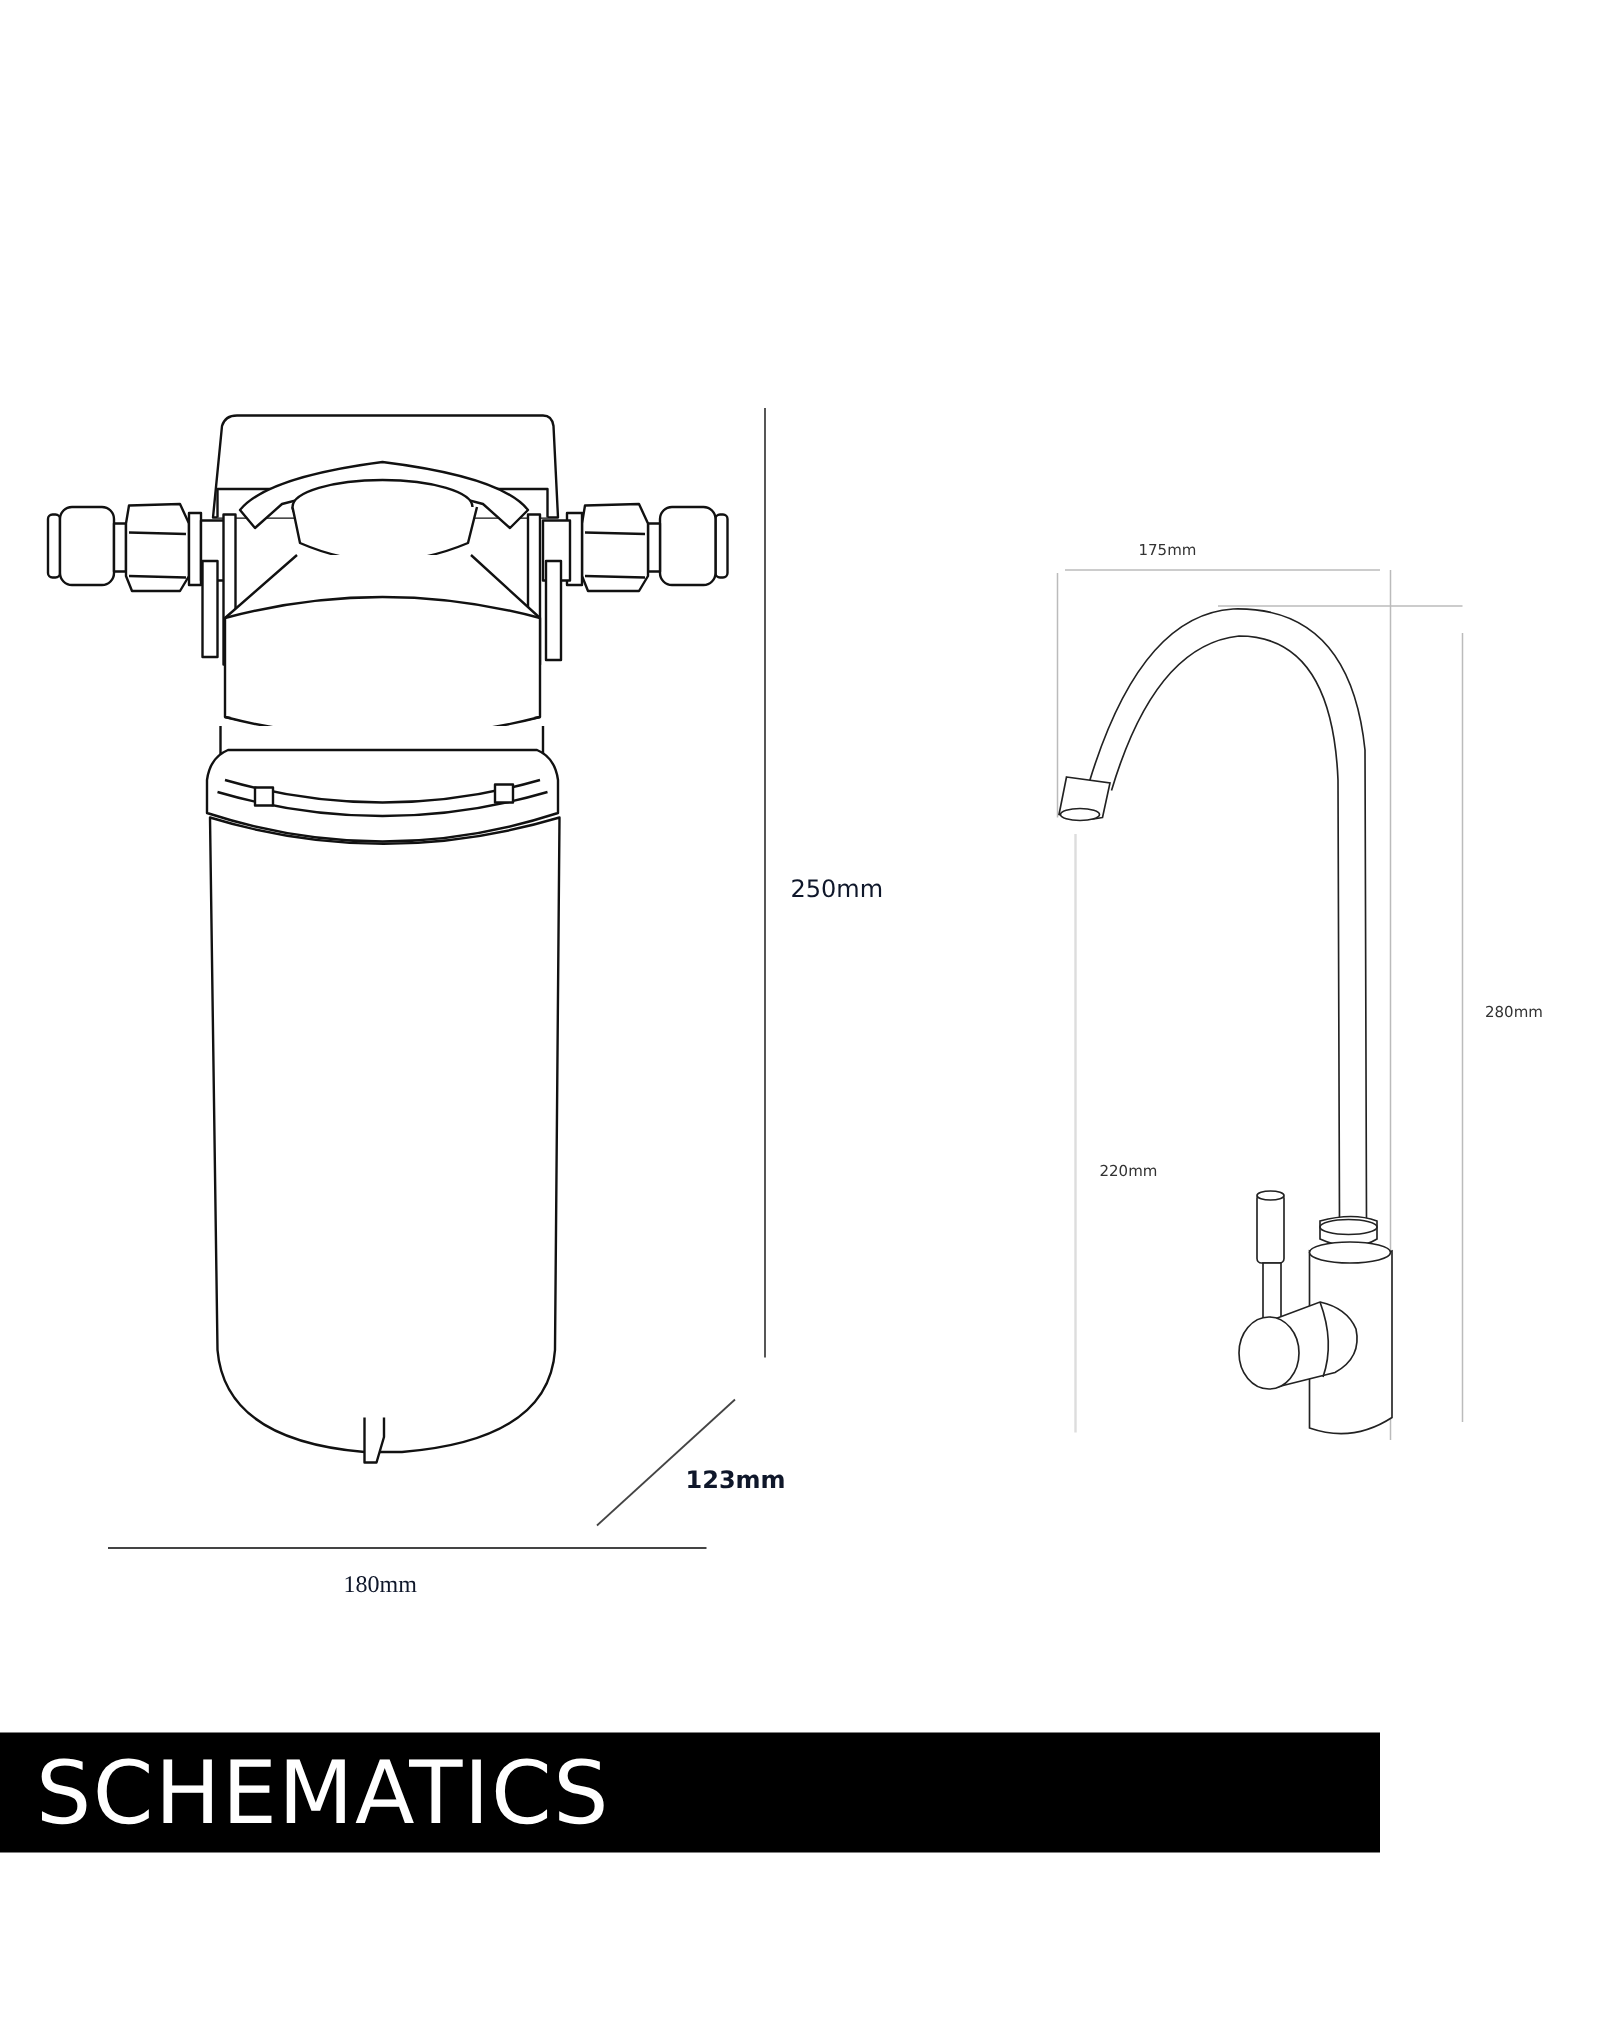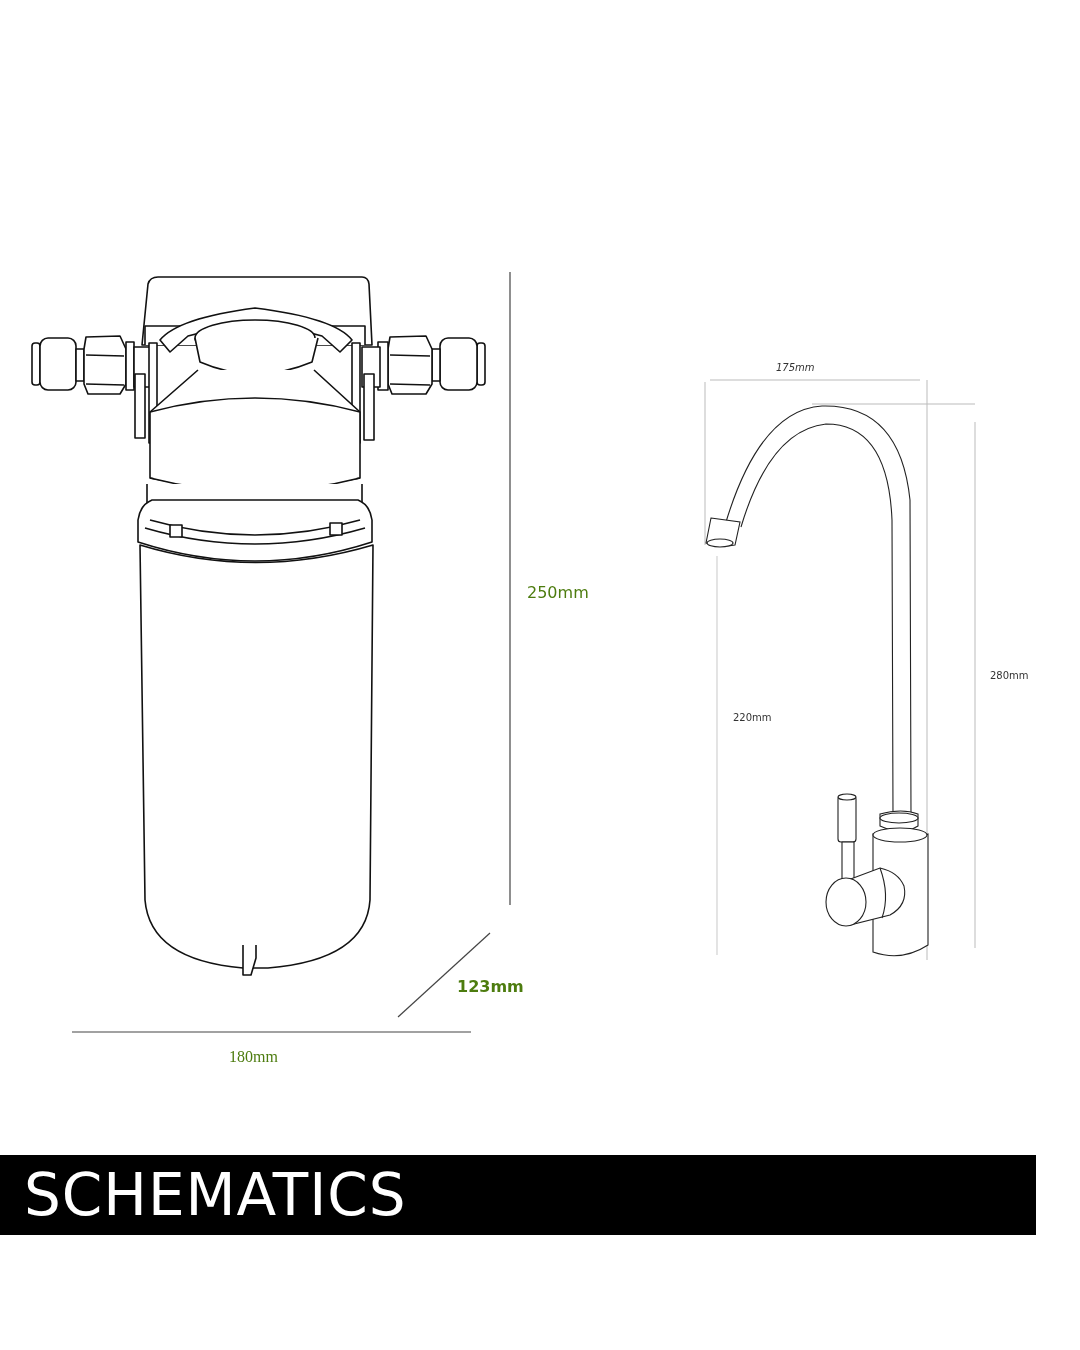--- a/index.html
+++ b/index.html
@@ -1,21 +1,21 @@
 <!DOCTYPE html>
 <html><head>
   <meta charset="utf-8">
   <style>
     html, body { margin: 0; padding: 0; background: #ffffff; }
     body { width: 1080px; height: 1350px; position: relative; overflow: hidden; font-family: "DejaVu Sans", sans-serif; }
     svg.drawing { position: absolute; left: 0; top: 0; width: 1080px; height: 1350px; }
-    .lbl { position: absolute; color: #4d7c0f; white-space: nowrap; }
+    .lbl { position: absolute; color: #0f172a; white-space: nowrap; }
     .lbl-lg { font-size: 16px; }
     .lbl-sm { font-size: 10px; color: #333; }
-    .banner { position: absolute; left: 0; top: 1155px; width: 1036px; height: 80px; background: #000000; }
+    .banner { position: absolute; left: 0; top: 1155px; width: 920px; height: 80px; background: #000000; }
     .banner-title { position: absolute; left: 24px; top: 6px; font-family: "DejaVu Sans", sans-serif; font-size: 58px; color: #ffffff; letter-spacing: 1px; line-height: 68px; }
   </style>
 </head>
 <body>
 
 <svg class="drawing" viewBox="0 0 1080 1350" xmlns="http://www.w3.org/2000/svg">
 
   <g fill="#fff" stroke="#111" stroke-width="1.6" stroke-linejoin="round">
 
     <path d="M142 345 L148 284 Q150 277 158 277 L362 277 Q368 277 369 284 L372 345 Z"></path>
@@ -101,19 +101,19 @@
     <path d="M848 880 L880 868 Q898 872 904 886 Q908 905 890 915 L850 925 Z" fill="#fff"></path>
     <path d="M880 868 Q890 895 882 918"></path>
     <ellipse cx="846" cy="902" rx="20" ry="24" fill="#fff"></ellipse>
   </g>
 </svg>
 
 <div class="lbl lbl-lg" style="left:527px; top:583px;">250mm</div>
 <div class="lbl lbl-lg" style="left:457px; top:977px;font-weight:bold;">123mm</div>
 <div class="lbl lbl-lg" style="left:229px; top:1048px;font-family:Liberation Serif, serif;">180mm</div>
 
-<div class="lbl lbl-sm" style="left:776px; top:362px;font-style:italic;">175mm</div>
+<div class="lbl lbl-sm" style="left:759px; top:362px;">175mm</div>
 <div class="lbl lbl-sm" style="left:990px; top:670px;">280mm</div>
-<div class="lbl lbl-sm" style="left:733px; top:712px;">220mm</div>
+<div class="lbl lbl-sm" style="left:733px; top:776px;">220mm</div>
 
 <div class="banner">
   <div class="banner-title">SCHEMATICS</div>
 </div>
 
 </body></html>

